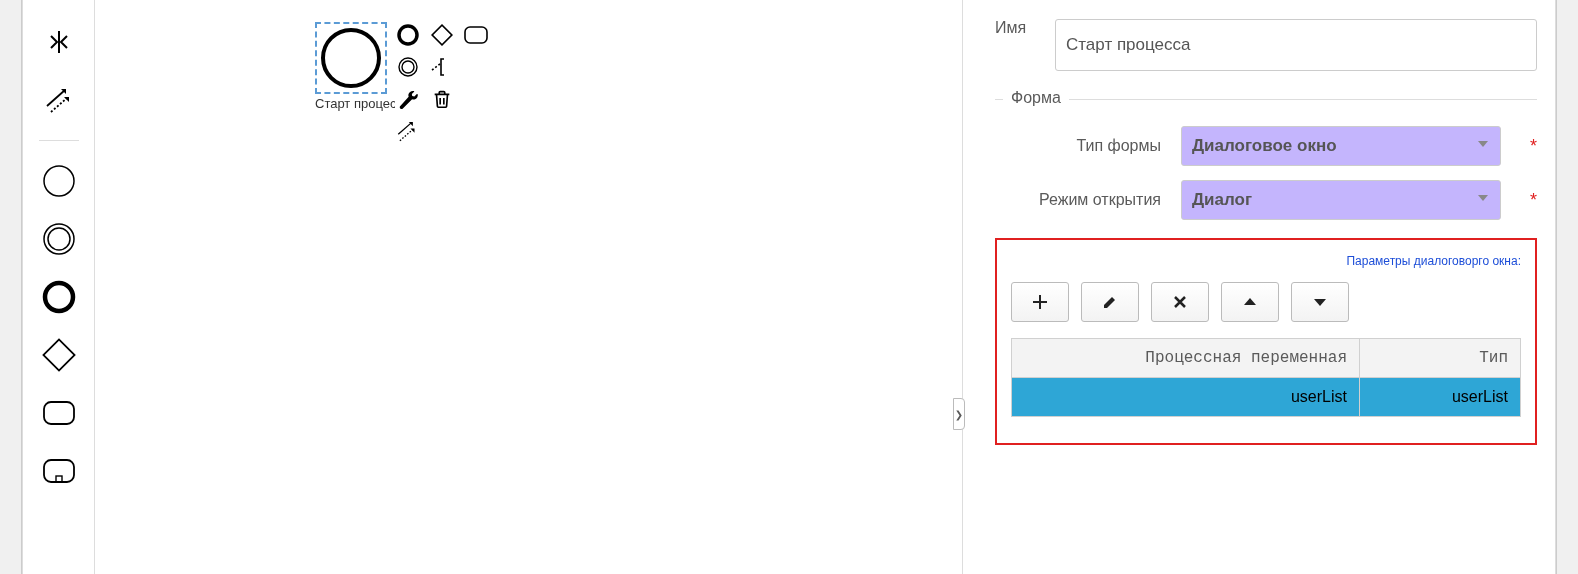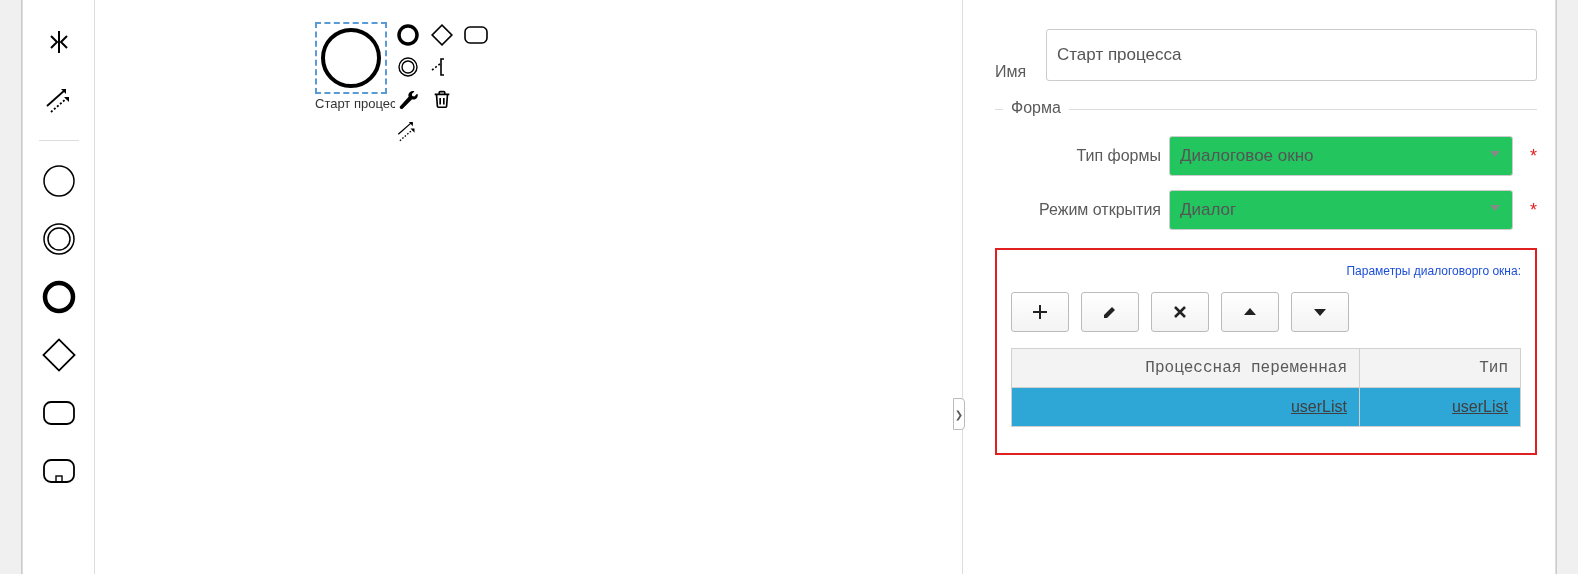--- a/index.html
+++ b/index.html
@@ -126,23 +126,23 @@
   border: 1px solid #bbb;
   border-radius: 0 4px 4px 0;
   font-size: 10px;
   display: flex;
   align-items: center;
   justify-content: center;
   cursor: pointer;
 }
 .field-row {
   display: flex;
-  align-items: flex-end;
-  margin-top: 29px;
-  gap: 9px;
+  align-items: flex-start;
+  margin-top: 19px;
+  gap: 18px;
 }
 .field-row label { font-size: 16px; color: #5a5a5a; min-width: 42px; }
 .field-input {
   flex: 1;
   height: 52px;
   border: 1px solid #ccc;
   border-radius: 3px;
   padding: 0 10px;
   font-size: 17px;
   color: #555;
@@ -164,36 +164,37 @@
   left: 8px;
   background: #fff;
   padding: 0 8px;
   font-size: 16px;
   color: #5a5a5a;
 }
 .form-row {
   display: flex;
   align-items: center;
   margin-top: 14px;
-  gap: 8px;
+  gap: 20px;
 }
 .form-row label { font-size: 16px; color: #5a5a5a; width: 166px; }
 .select {
   flex: 1;
   height: 40px;
   border: 1px solid #ccc;
   border-radius: 3px;
   display: flex;
   align-items: center;
   justify-content: space-between;
   padding: 0 10px;
   font-size: 17px;
   color: #555;
-  background: #22c55e;
+  background: #c4b5fd;
   cursor: pointer;
+  font-weight: bold;
 }
 .select .chevron { color: #888; }
 .req { color: #e02020; font-size: 18px; margin-left: 6px; width: 10px; }
 
 .highlight-box {
   border: 2px solid #e02020;
   margin-top: 18px;
   padding: 14px 14px 26px 14px;
 }
 .box-title {
@@ -227,22 +228,21 @@
 .param-table .th {
   padding: 10px 12px;
   font-size: 16px;
   color: #5a5a5a;
 }
 .col1 { flex: 1; border-right: 1px solid #d0d0d0; }
 .col2 { width: 160px; }
 .param-table .trow {
   display: flex;
   background: #2ea6d6;
-  color: #404040;
-  text-decoration: underline;
+  color: #000000;
 }
 .param-table .td {
   padding: 10px 12px;
   font-size: 16px;
 }
 </style>
 </head>
 <body>
 
 <div class="side-margin left"></div>

